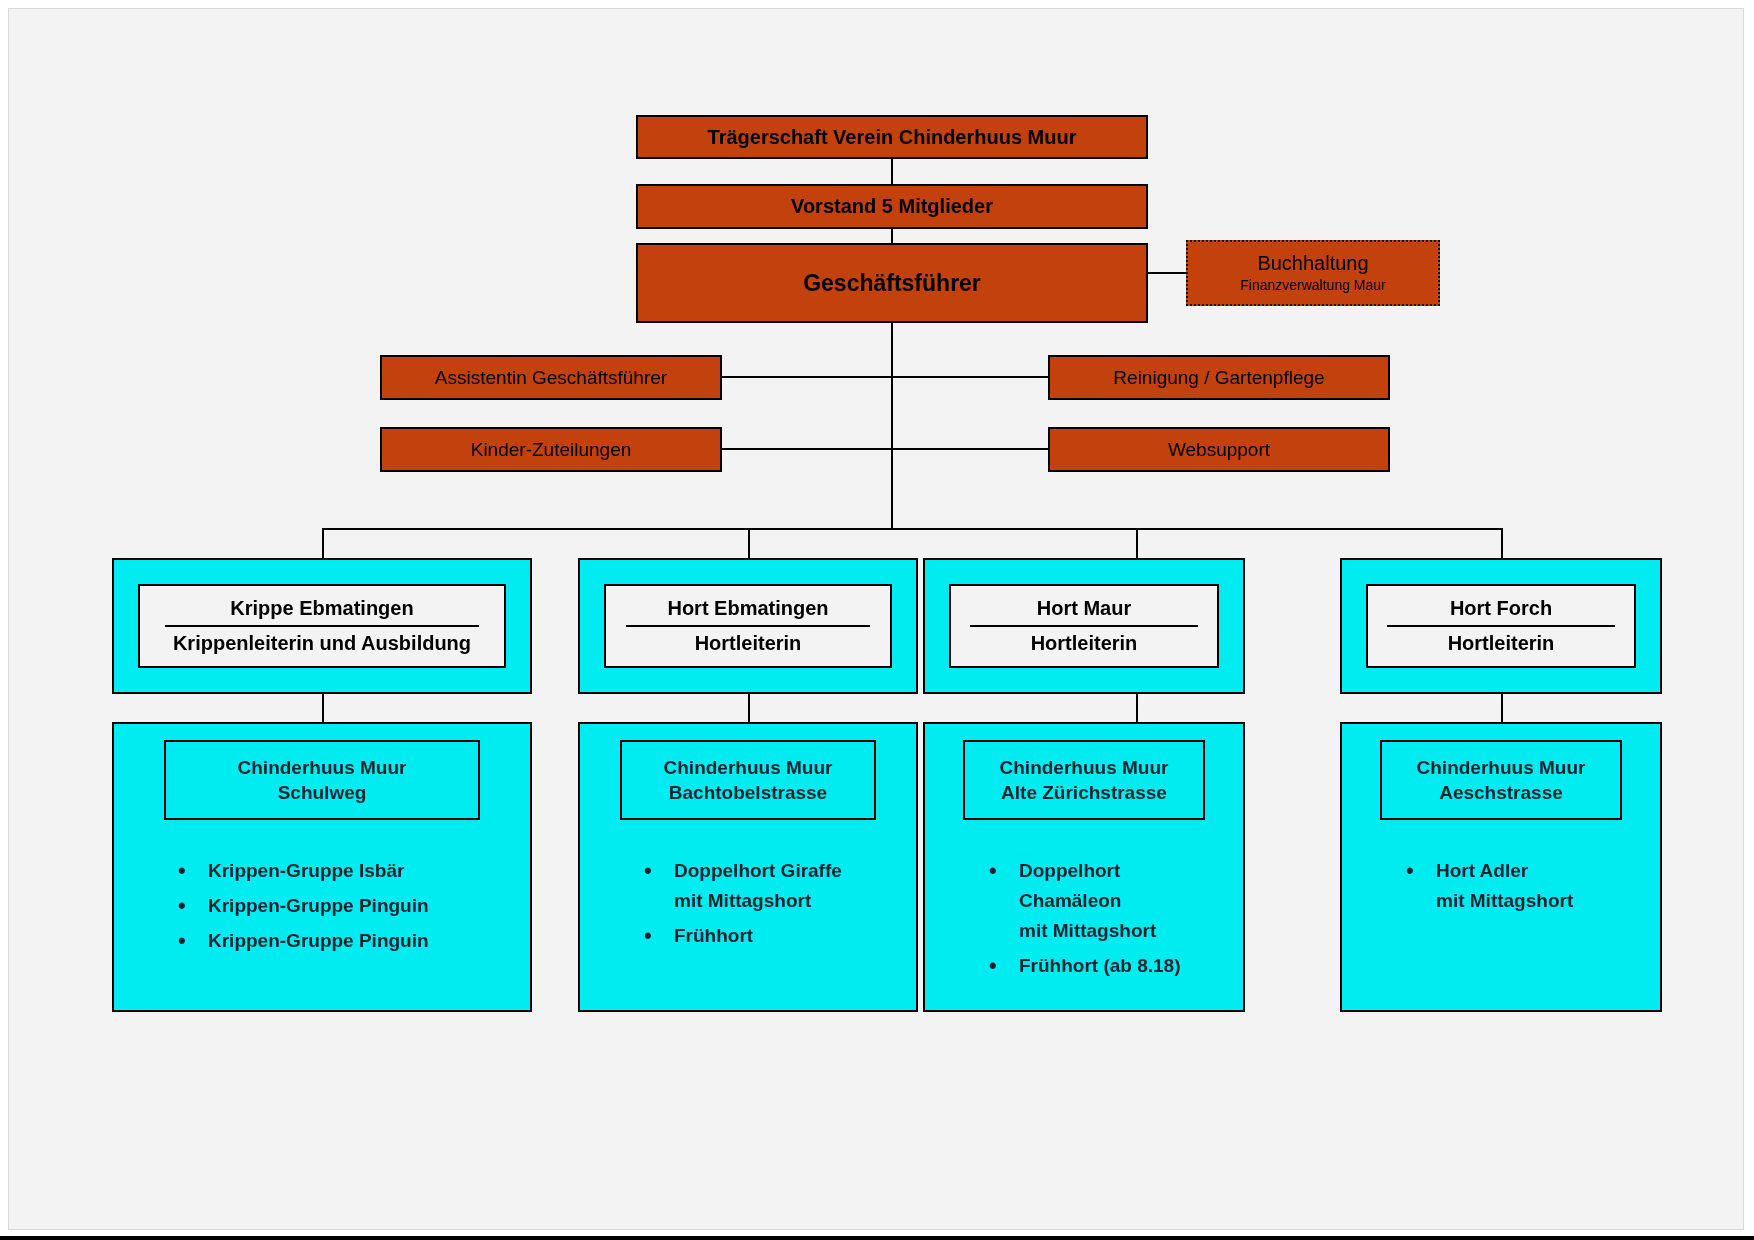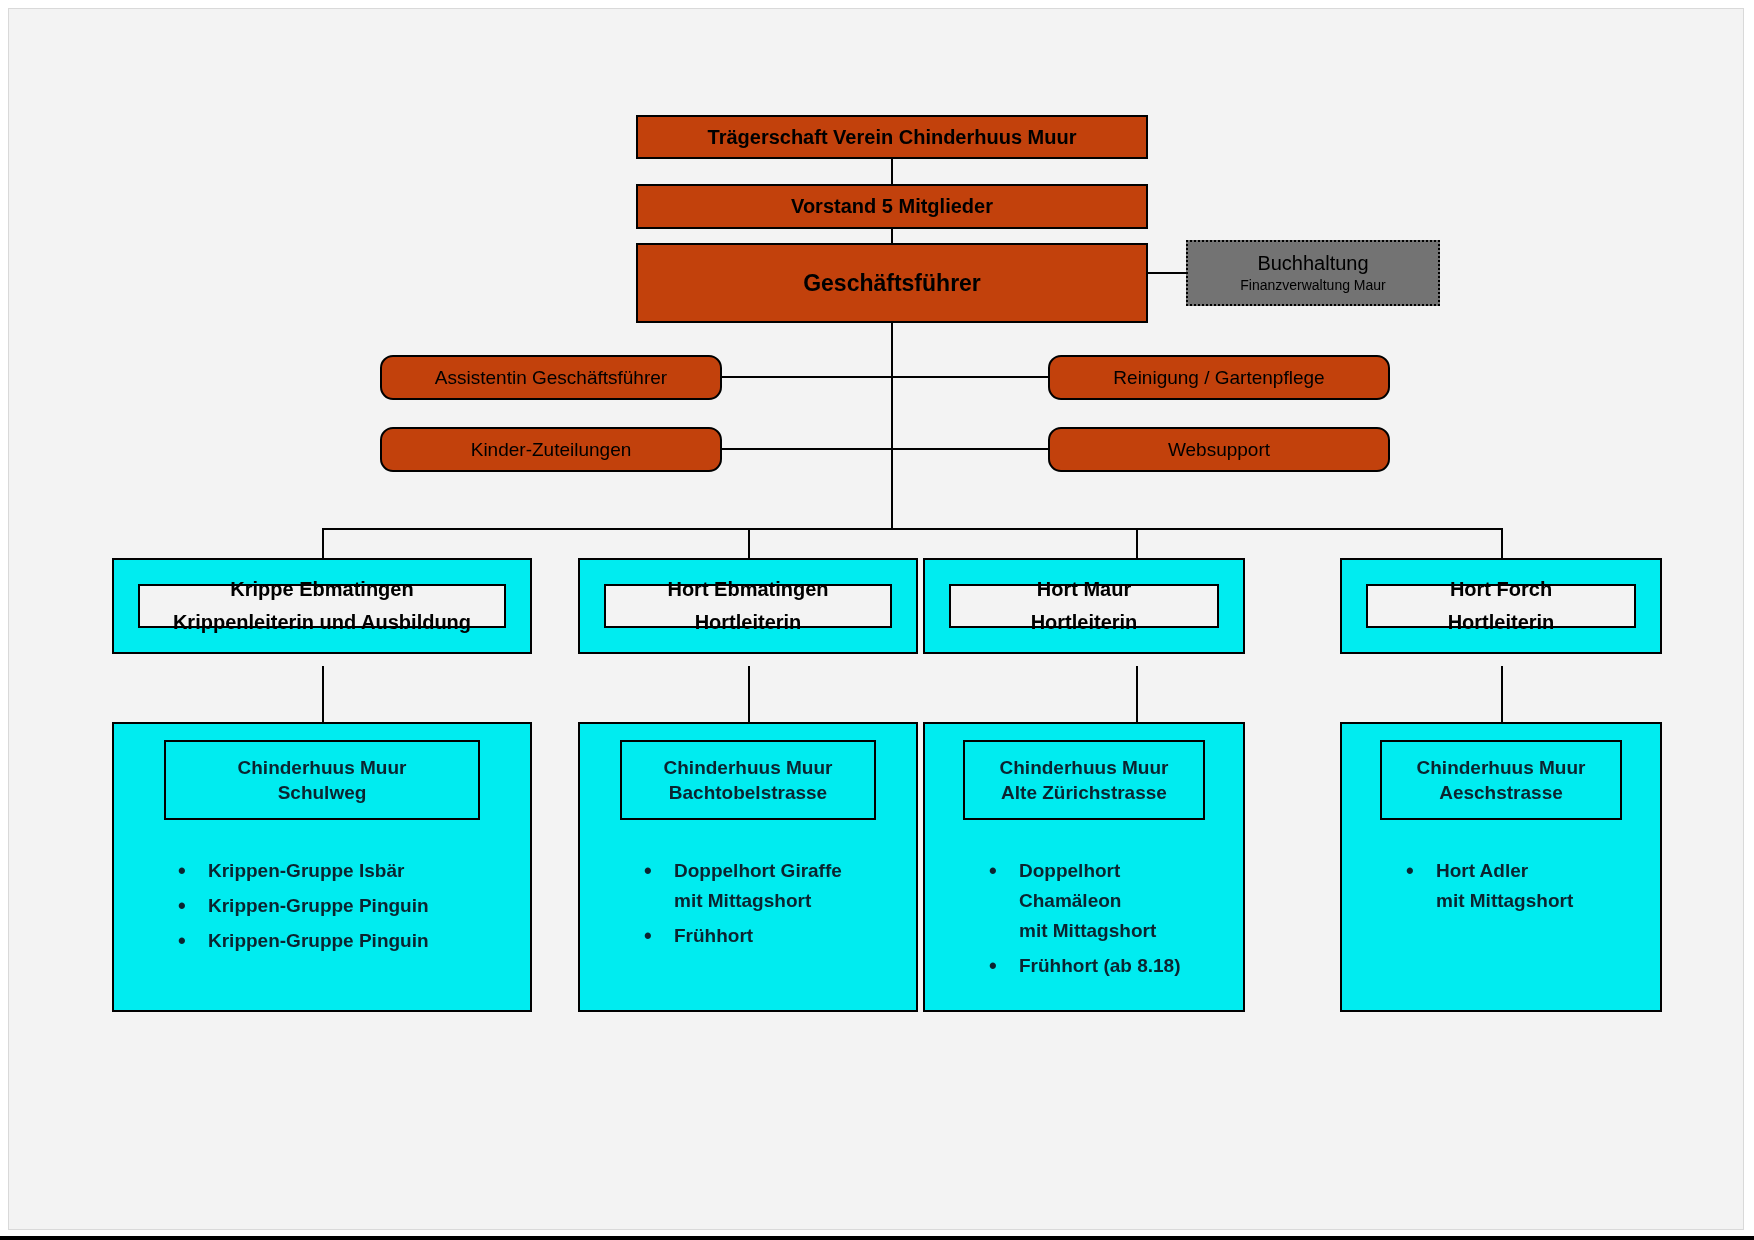--- a/index.html
+++ b/index.html
@@ -26,35 +26,35 @@
   .obox{
     background:#c2410c;border:2px solid #000;
     display:flex;align-items:center;justify-content:center;
     text-align:center;color:#000;
   }
   .b-lvl1{left:636px;top:115px;width:512px;height:44px;font-size:20px;font-weight:bold;}
   .b-lvl2{left:636px;top:184px;width:512px;height:45px;font-size:20px;font-weight:bold;}
   .b-lvl3{left:636px;top:243px;width:512px;height:80px;font-size:23px;font-weight:bold;}
   .b-side{
     left:1186px;top:240px;width:254px;height:66px;
-    border:2px dotted #000;background:#737373;
+    border:2px dotted #000;background:#c2410c;
     display:flex;flex-direction:column;align-items:center;justify-content:center;
     text-align:center;color:#000;
   }
   .b-side .l1{font-size:20px;line-height:24px;}
   .b-side .l2{font-size:14px;line-height:21px;}
-  .b-staff{width:342px;height:45px;font-size:19px;font-weight:normal;border-radius:13px;}
+  .b-staff{width:342px;height:45px;font-size:19px;font-weight:normal;}
   .s1{left:380px;top:355px;}
   .s2{left:1048px;top:355px;}
   .s3{left:380px;top:427px;}
   .s4{left:1048px;top:427px;}
   .line{background:#000;}
   
   .hdr{
-    top:558px;height:96px;background:#00ecf0;border:2px solid #000;
+    top:558px;height:136px;background:#00ecf0;border:2px solid #000;
     display:flex;padding:24px;
   }
   .hdr-inner{
     flex:1;background:#f3f3f3;border:2px solid #000;box-sizing:border-box;
     display:flex;flex-direction:column;align-items:center;justify-content:center;
     text-align:center;color:#000;font-weight:bold;font-size:20px;
   }
   .hdr-sep{width:86%;height:2px;background:#000;margin:5px 0;}
   .big{
     top:722px;height:290px;background:#00ecf0;border:2px solid #000;

